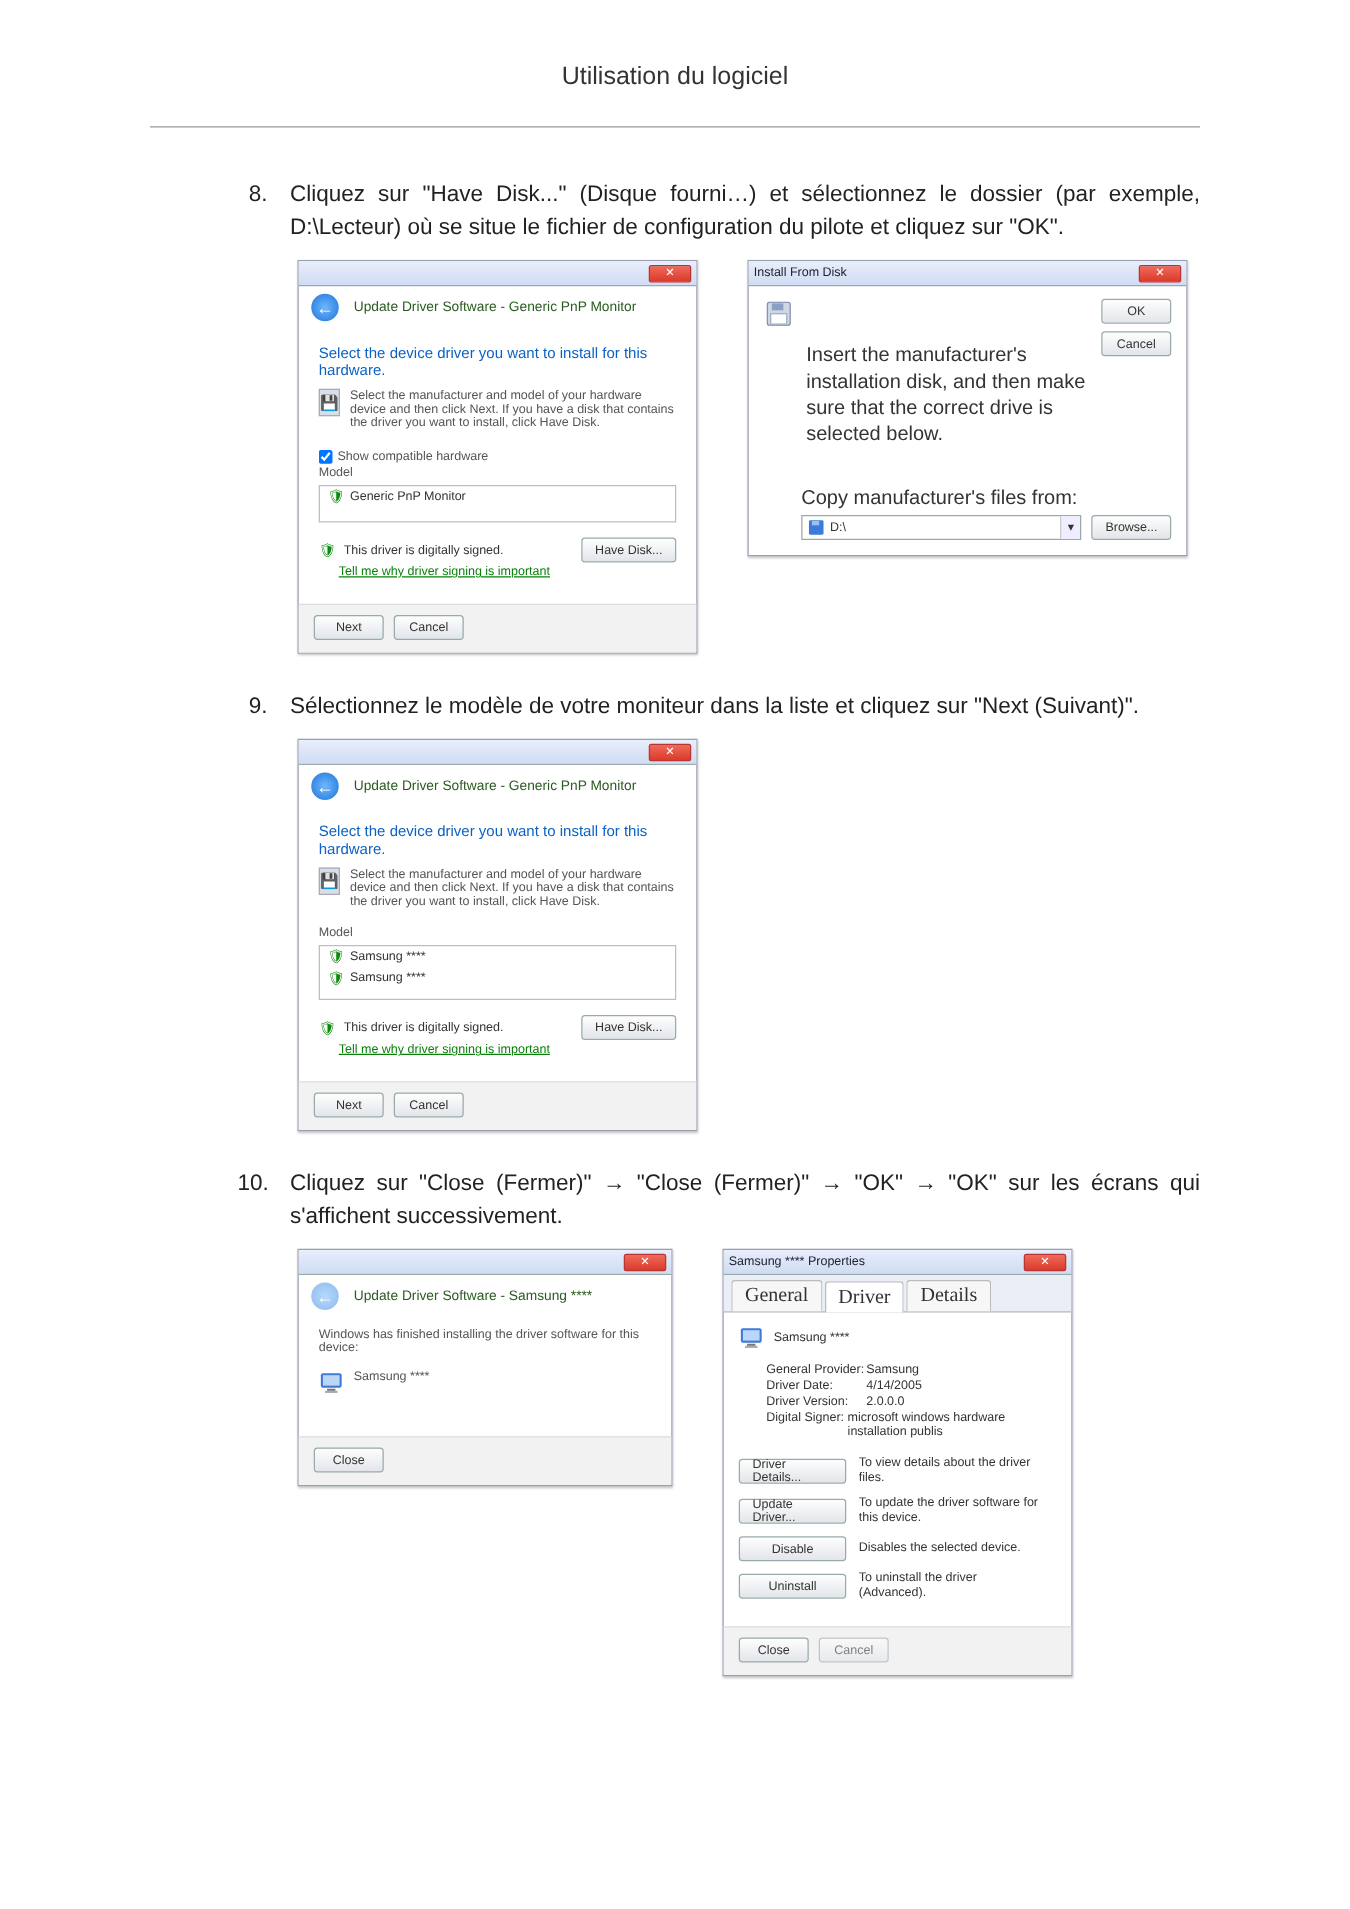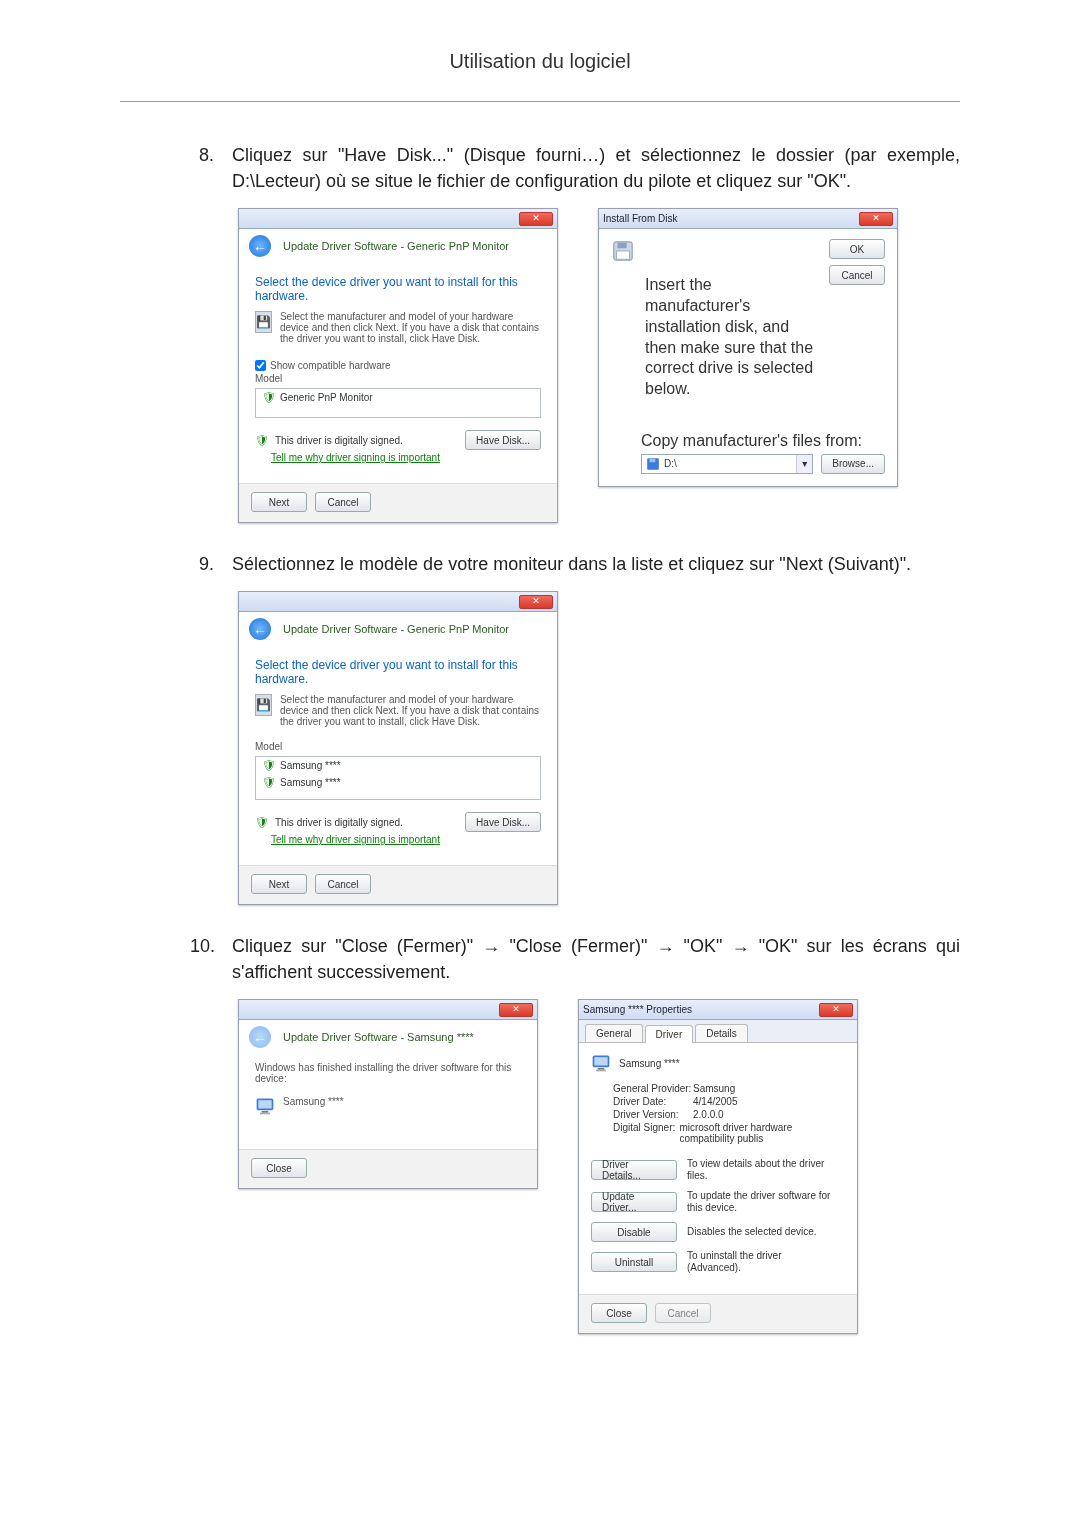--- a/index.html
+++ b/index.html
@@ -41,21 +41,21 @@
   .ifd-text { flex:1; font-size:16px; color:#333; line-height:1.3;margin-top:36px; }
   .ifd-btns { display:flex; flex-direction:column; gap:6px; }
   .combo { display:flex; align-items:center; border:1px solid #9aa; height:20px; background:#fff; }
   .combo .sel { flex:1; display:flex; align-items:center; gap:4px; padding:0 4px; font-size:10px; }
   .combo .drop { width:16px; height:100%; display:flex; align-items:center; justify-content:center; border-left:1px solid #ccc; background:#eef; }
   .copyrow { padding:0 12px 12px 42px; }
   .copylabel { font-size:16px; color:#333; margin:22px 0 4px 0; }
   .browsewrap { display:flex; gap:8px; align-items:center; }
   
   .tabs { display:flex; gap:2px; padding:4px 6px 0 6px; background:#eaeef6; border-bottom:1px solid #bbb; }
-  .tab { padding:3px 10px; font-size:10px; background:#f7f7f7; border:1px solid #bbb; border-bottom:none; border-radius:3px 3px 0 0; color:#333;}
+  .tab { padding:3px 10px; font-size:16px; background:#f7f7f7; border:1px solid #bbb; border-bottom:none; border-radius:3px 3px 0 0; color:#333;font-family:Liberation Serif, serif;}
   .tab.active { background:#fff; position:relative; top:1px; }
   .propbody { padding:10px 12px; font-size:10px; color:#333; }
   .proptitle { display:flex; align-items:center; gap:8px; margin-bottom:10px; }
   .monicon { width:20px; height:20px; }
   .monicon svg { width:20px; height:20px; }
   .kv { display:flex; margin:2px 0 2px 22px; }
   .kv .k { width:80px; color:#333; }
   .kv .v { color:#333; }
   .actionrow { display:flex; align-items:center; gap:10px; margin:8px 12px 0 0; }
   .actionrow .btn { width:86px; }
@@ -109,21 +109,21 @@
               <span class="btn">Have Disk...</span>
             </div>
             <a class="tellme">Tell me why driver signing is important</a>
           </div>
           <div class="btnrow">
             <span class="btn">Next</span>
             <span class="btn">Cancel</span>
           </div>
         </div>
 
-        <div class="win" style="width:300px;">
+        <div class="win" style="width:352px;">
           <div class="titlebar">
             <span class="wtitle">Install From Disk</span>
             <span class="wclose">✕</span>
           </div>
           <div class="ifd-body">
             <span class="floppyicon">
               <svg viewBox="0 0 24 24">
                   <rect x="2" y="2" width="20" height="20" rx="2" fill="#cfd6e4" stroke="#7a8aa8"></rect>
                   <rect x="6" y="3" width="10" height="6" fill="#8aa0c4"></rect>
                   <rect x="5" y="12" width="14" height="9" fill="#fff" stroke="#9ab"></rect>
@@ -269,21 +269,21 @@
             <div class="kv">
                 <span class="k">Driver Date:</span>
                 <span class="v">4/14/2005</span>
               </div>
             <div class="kv">
                 <span class="k">Driver Version:</span>
                 <span class="v">2.0.0.0</span>
               </div>
             <div class="kv">
                 <span class="k">Digital Signer:</span>
-                <span class="v">microsoft driver hardware compatibility publis</span>
+                <span class="v">microsoft windows hardware installation publis</span>
               </div>
 
             <div class="actionrow" style="margin-top:14px;">
               <span class="btn">Driver Details...</span>
               <span class="desc">To view details about the driver files.</span>
             </div>
             <div class="actionrow">
               <span class="btn">Update Driver...</span>
               <span class="desc">To update the driver software for this device.</span>
             </div>

